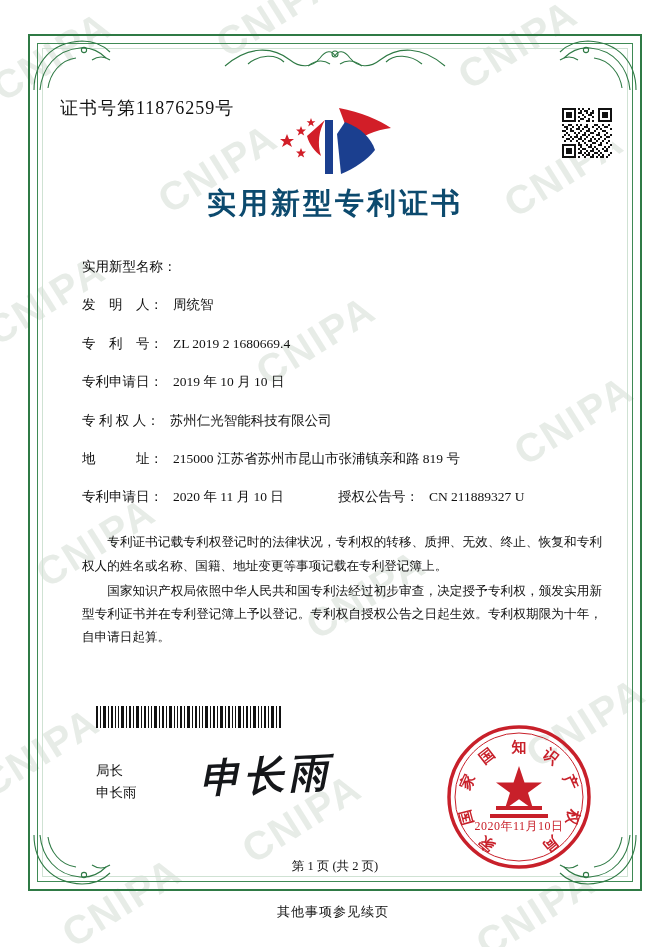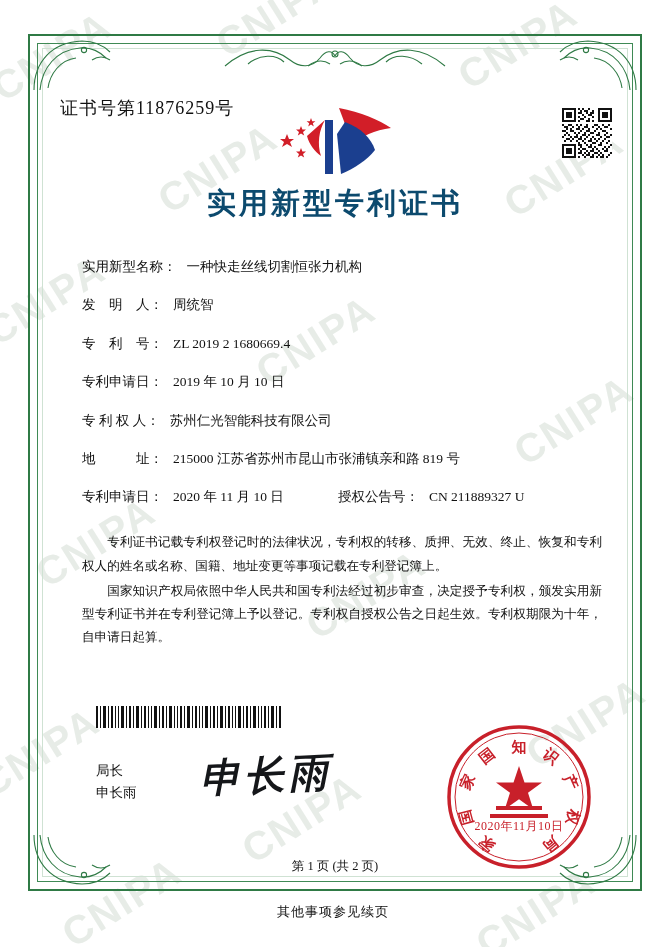--- a/index.html
+++ b/index.html
@@ -503,21 +503,20 @@
 
   <div class="content">
 
     <div class="cert-no">证书号第11876259号</div>
 
     <div class="title">实用新型专利证书</div>
 
     <div class="fields">
       <div class="field-row">
         <span class="field-label">实用新型名称：</span>
-        <span class="field-value">一种快走丝线切割恒张力机构</span>
       </div>
       <div class="field-row">
         <span class="field-label">发　明　人：</span>
         <span class="field-value">周统智</span>
       </div>
       <div class="field-row">
         <span class="field-label">专　利　号：</span>
         <span class="field-value">ZL 2019 2 1680669.4</span>
       </div>
       <div class="field-row">

